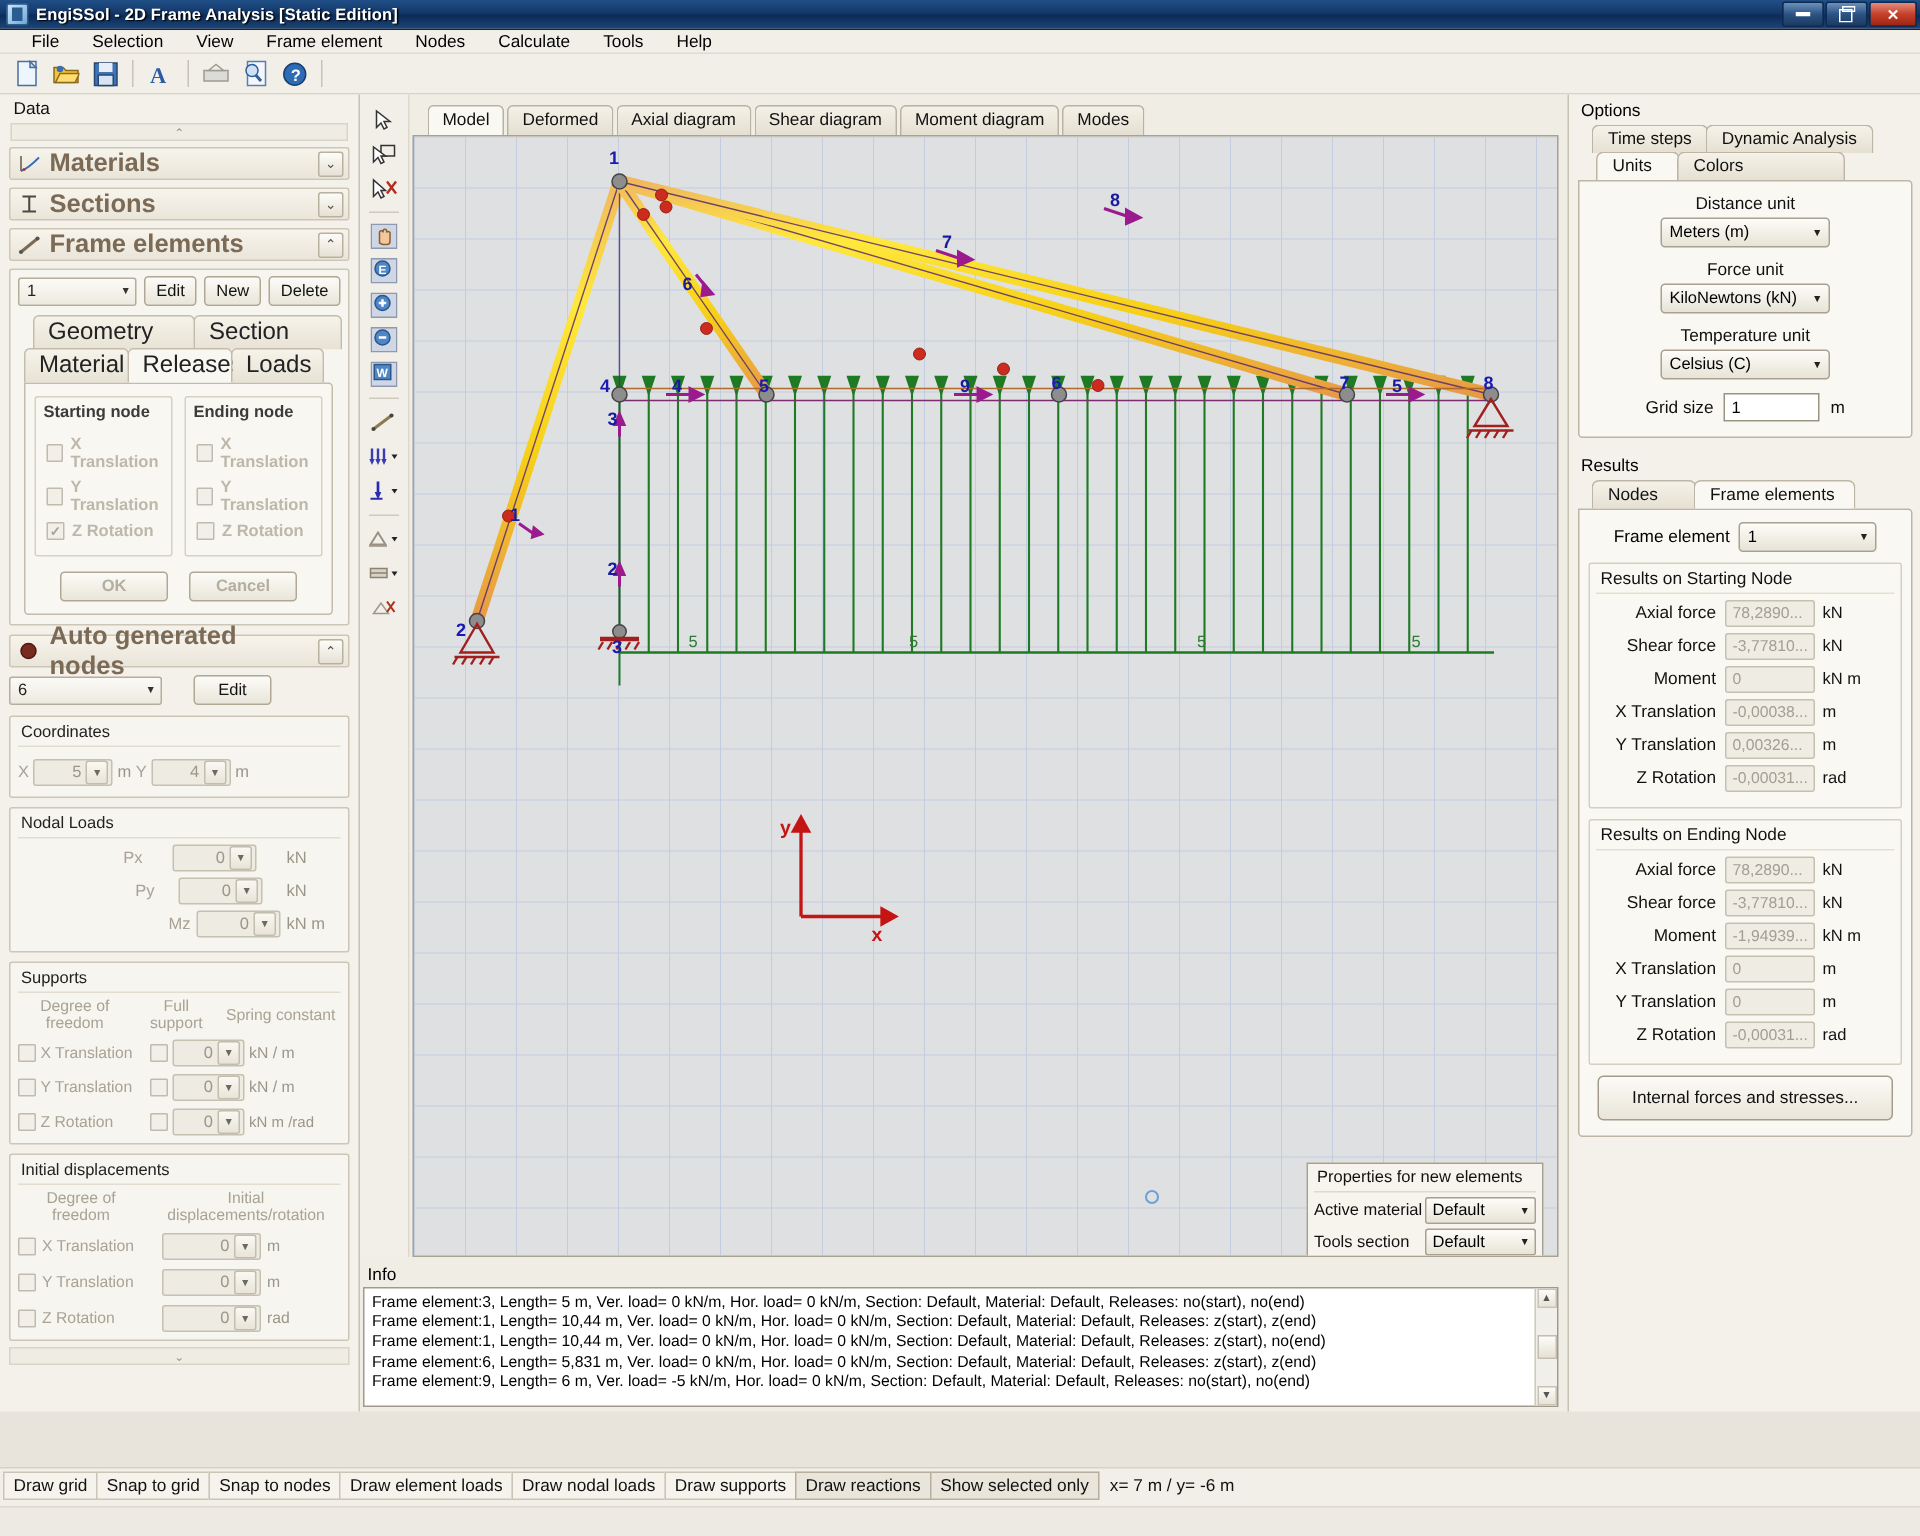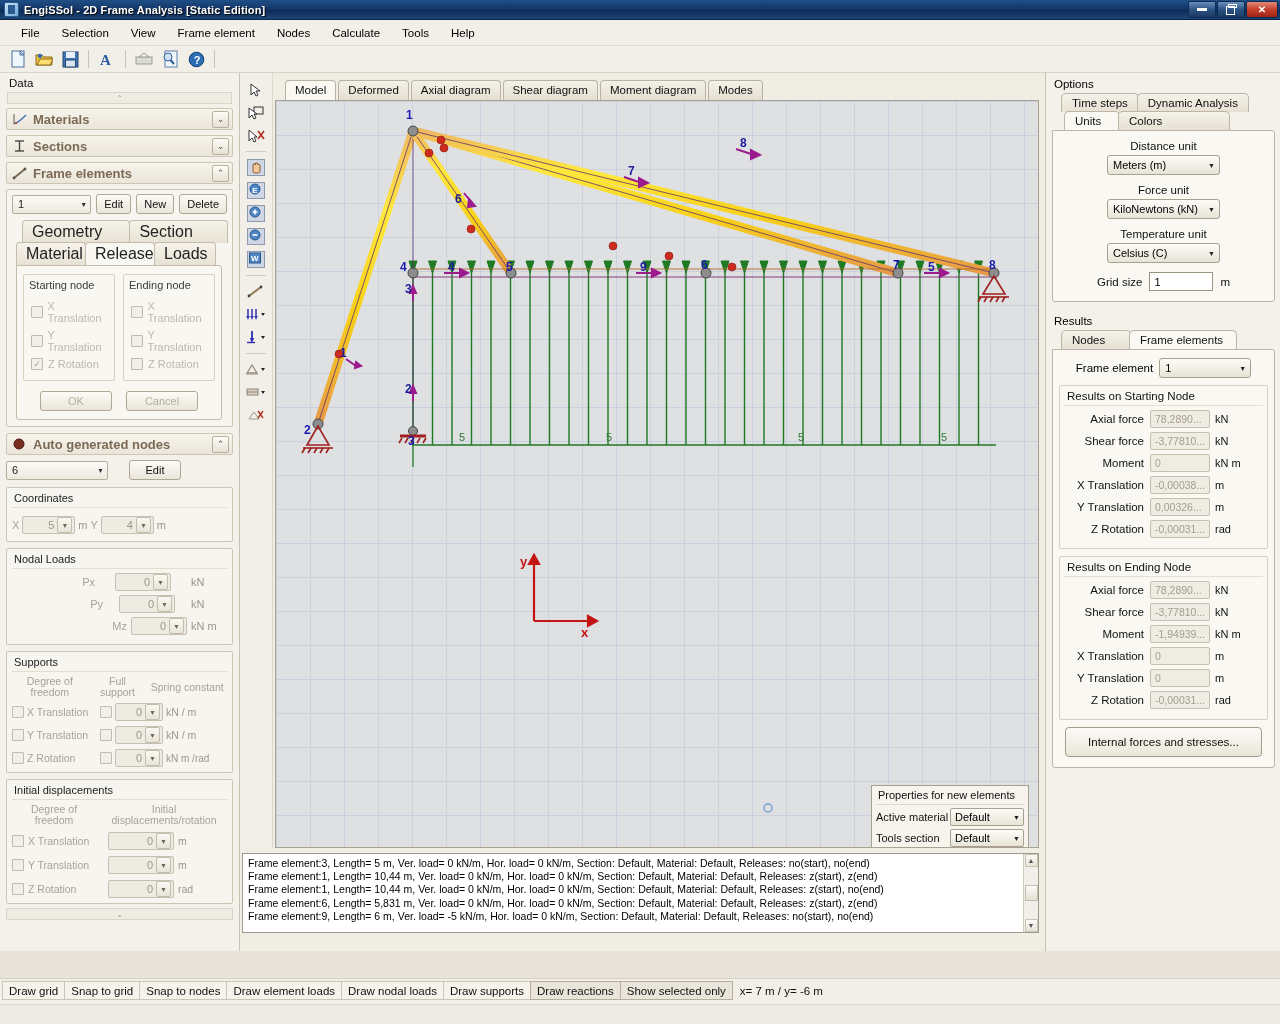--- a/index.html
+++ b/index.html
@@ -35,21 +35,21 @@
   #winbtns { position:absolute; right:2px; top:1px; display:flex; gap:1px; }
   #winbtns div {
     width:28px;height:17px;border:1px solid #0c2a52;border-radius:2px;
     display:flex;align-items:center;justify-content:center;
     color:#fff;font-size:10px;font-weight:bold;
     background:linear-gradient(180deg,#6c90bb,#2b5384 50%,#1b3a63);
   }
   #winbtns .close { background:linear-gradient(180deg,#e58b7a,#c5402a 50%,#9e2414); width:32px;}
   
   #menubar {
-    height:26px; background:#f2efe9; display:flex; align-items:center;
+    height:16px; background:#f2efe9; display:flex; align-items:center;
     padding-left:10px; border-bottom:1px solid #e0dcd3;
   }
   #menubar .mi { padding:3px 11px; font-size:11.5px; color:#000; cursor:default;}
   
   #toolbar {
     height:27px; background:#f2efe9; display:flex; align-items:center;
     padding-left:6px; border-bottom:1px solid #d8d3c8; gap:2px;
   }
   .tbtn { width:24px;height:23px; display:flex;align-items:center;justify-content:center;}
   .tsep { width:1px;height:18px;background:#c9c3b7;margin:0 4px;}
@@ -68,21 +68,21 @@
     display:flex;align-items:center;justify-content:center;color:#8b8madd;
     font-size:8px;color:#999;
   }
   .group-hdr {
     display:flex;align-items:center; height:22px;
     background:linear-gradient(180deg,#f7f4ec,#eae5d9);
     border:1px solid #cdc6b7; border-radius:2px;
     margin:0 3px 5px 3px; padding:0 3px 0 5px;
   }
   .group-hdr .gi { width:16px;height:14px;margin-right:5px; }
-  .group-hdr .gt { flex:1; font-weight:bold; font-size:13px; color:#7b6a55; }
+  .group-hdr .gt { flex:1; font-weight:bold; font-size:17px; color:#7b6a55; }
   .group-hdr .gbtn {
     width:17px;height:17px;border:1px solid #b9b1a0;border-radius:2px;
     background:linear-gradient(180deg,#fdfcf8,#e6e1d4);
     display:flex;align-items:center;justify-content:center;font-size:9px;color:#5a5245;
   }
   .groupbox {
     border:1px solid #cdc6b7;border-radius:2px;margin:0 3px 6px 3px;
     background:#f7f5ef; padding:6px 5px;
   }
   .row { display:flex; align-items:center; gap:5px; }
@@ -106,21 +106,21 @@
   
   .tabstrip { display:flex; margin:6px 0 0 6px; }
   .tabstrip .tab {
     border:1px solid #c3bcab;border-bottom:none;border-radius:4px 4px 0 0;
     background:linear-gradient(180deg,#f6f3ea,#e7e2d4);
     padding:2px 9px; font-size:16px; color:#222; margin-right:-1px;
   }
   .tabstrip .tab.active { background:#f9f7f1; }
   .tabpane {
     border:1px solid #c3bcab;background:#f9f7f1;border-radius:0 3px 3px 3px;
-    margin:0 5px 0 6px; padding:8px 6px;
+    margin:0 5px 0 6px; padding:8px 6px;font-weight:bold;
   }
   .fieldset {
     border:1px solid #d7d1c3;border-radius:2px;padding:4px 5px 6px 5px;
     flex:1;
   }
   .fieldset .legend { font-size:11px;color:#3b3b3b;padding-bottom:4px; }
   .chk { display:flex;align-items:center;gap:5px;margin:5px 0 4px 2px; }
   .chkbox {
     width:12px;height:12px;border:1px solid #c0bbae;background:#f2efe8;border-radius:1px;
     display:flex;align-items:center;justify-content:center;font-size:9px;color:#a9a395;
@@ -911,20 +911,21 @@
                 <span>Default</span>
                 <span class="arrow-dn">▼</span>
               </span>
             </div>
           </div>
         </div>
       </div>
     </div>
 
     <div id="infopanel">
+      <div class="info-cap">Info</div>
       <div id="infobox">
         <div class="lines">
           <div class="ln">Frame element:3, Length= 5 m, Ver. load= 0 kN/m, Hor. load= 0 kN/m, Section: Default, Material: Default, Releases: no(start), no(end)</div>
           <div class="ln">Frame element:1, Length= 10,44 m, Ver. load= 0 kN/m, Hor. load= 0 kN/m, Section: Default, Material: Default, Releases: z(start), z(end)</div>
           <div class="ln">Frame element:1, Length= 10,44 m, Ver. load= 0 kN/m, Hor. load= 0 kN/m, Section: Default, Material: Default, Releases: z(start), no(end)</div>
           <div class="ln">Frame element:6, Length= 5,831 m, Ver. load= 0 kN/m, Hor. load= 0 kN/m, Section: Default, Material: Default, Releases: z(start), z(end)</div>
           <div class="ln">Frame element:9, Length= 6 m, Ver. load= -5 kN/m, Hor. load= 0 kN/m, Section: Default, Material: Default, Releases: no(start), no(end)</div>
         </div>
         <div class="vscroll">
           <div class="ar">▲</div>

